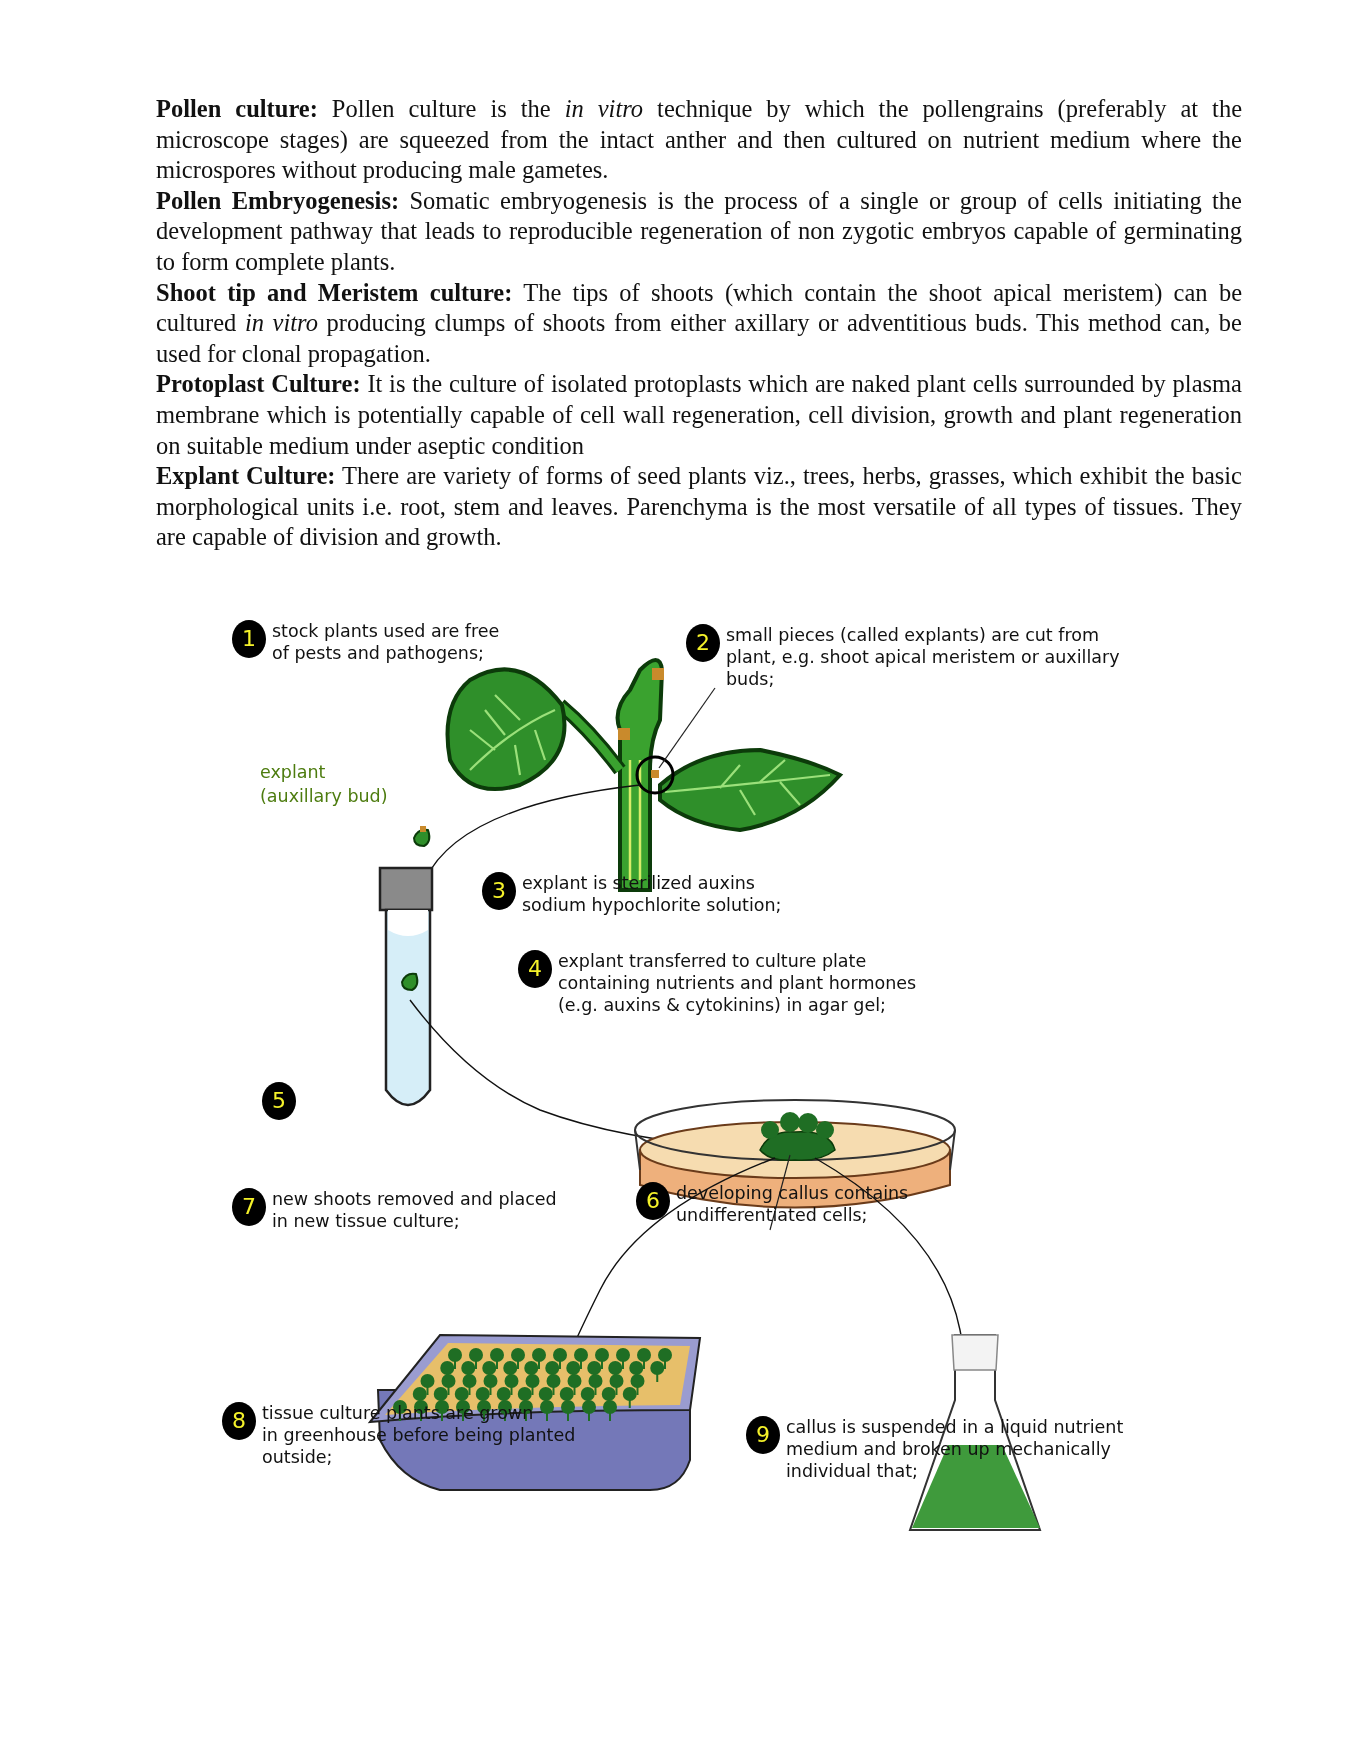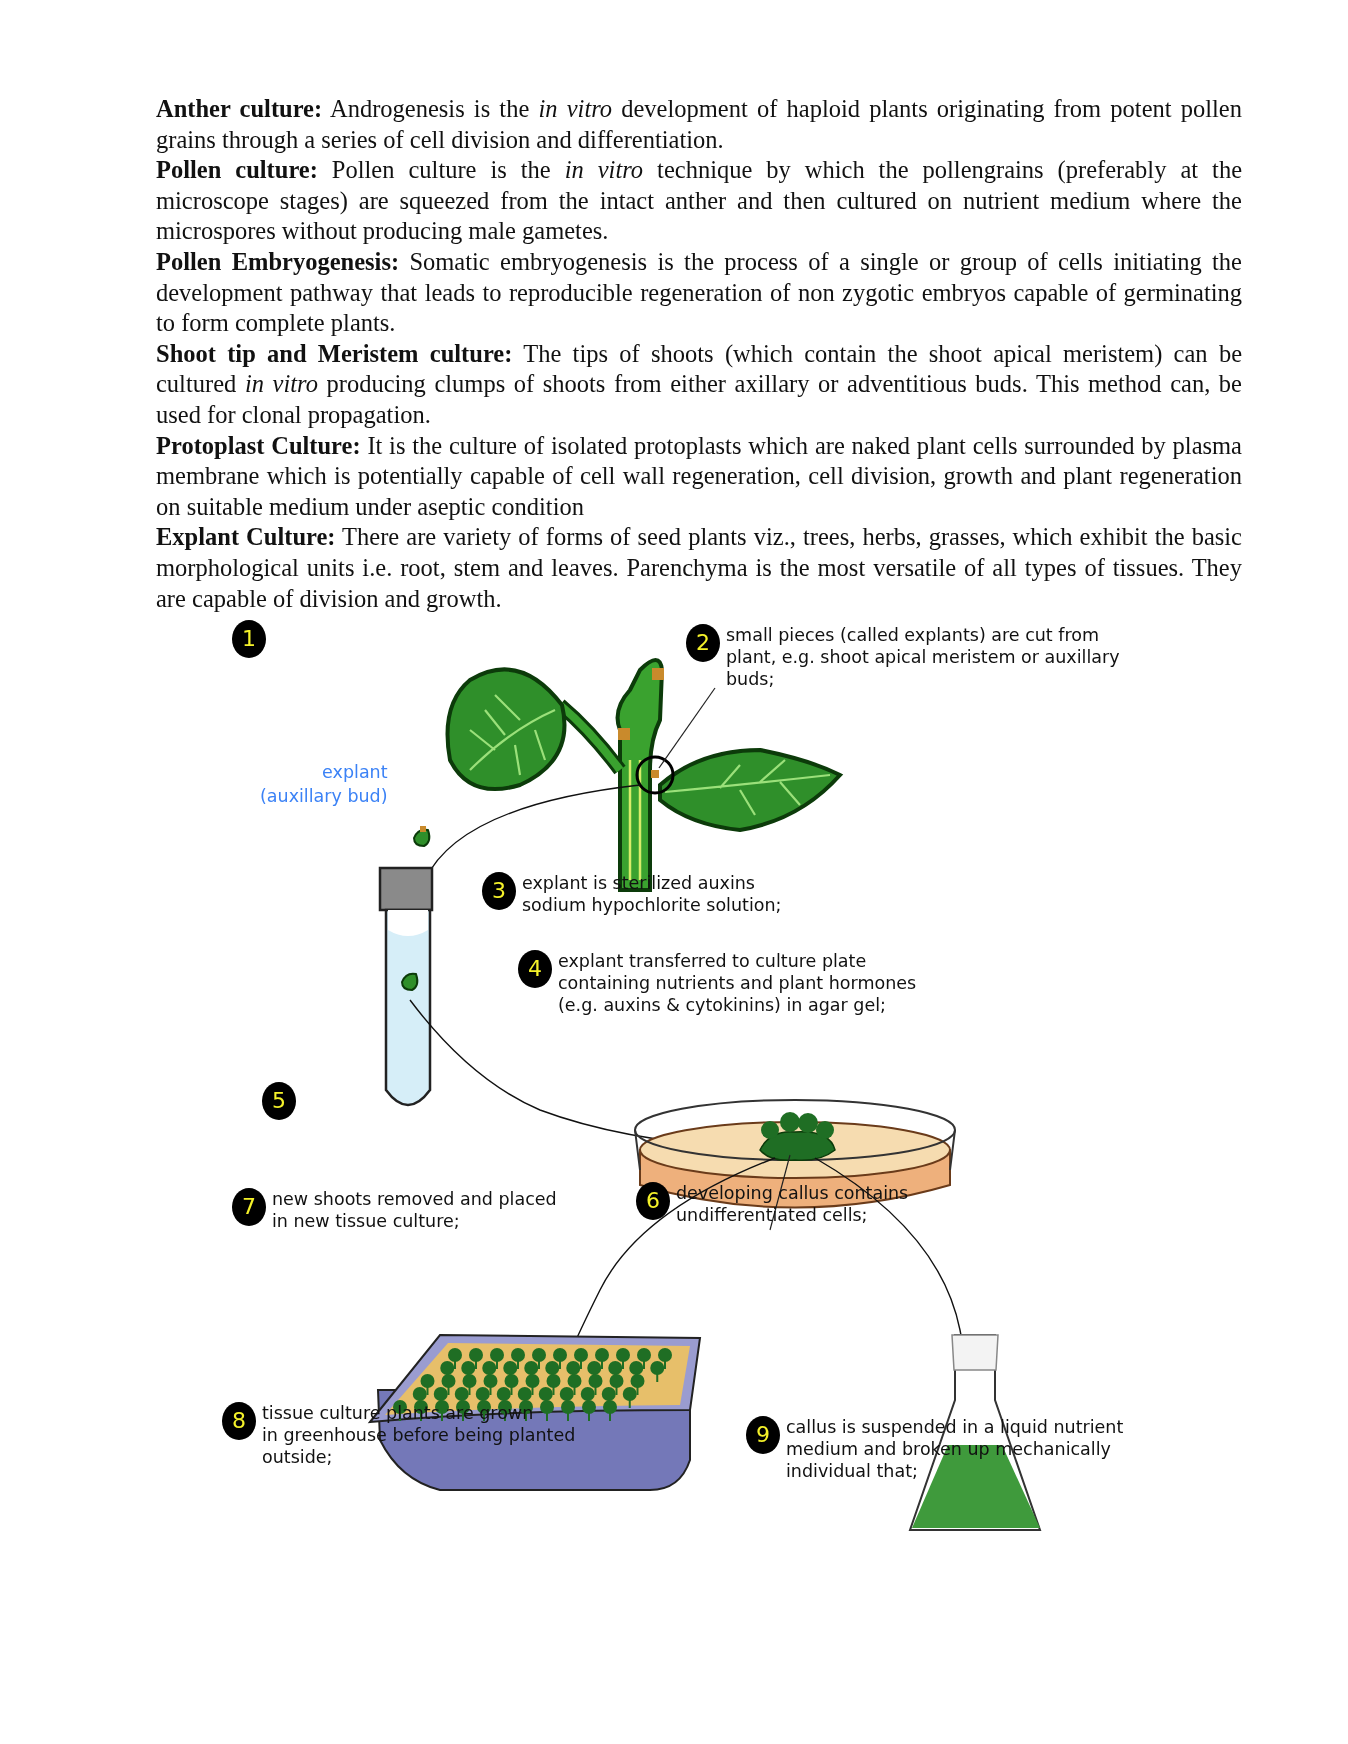--- a/index.html
+++ b/index.html
@@ -20,28 +20,27 @@
     font-family: "DejaVu Sans", sans-serif; font-size: 17.5px; line-height: 22px; color: #111;
   }
   .badge {
     flex: 0 0 auto; width: 34px; height: 38px; border-radius: 50%; background: #000;
     color: #f5f22a; font-family: "DejaVu Sans", sans-serif; font-size: 22px;
     display: flex; align-items: center; justify-content: center; margin-right: 6px;
   }
   .step-text { white-space: pre-line; }
   .label-explant {
     position: absolute; font-family: "DejaVu Sans", sans-serif; font-size: 17.5px; line-height: 24px;
-    color: #3b82f6; text-align: right; white-space: pre-line;
+    color: #4d7c0f; text-align: left; white-space: pre-line;
   }
 </style>
 </head>
 <body>
 
 <div class="page-text" id="page-text">
-    <p class="para"><span class="term">Anther culture:</span><span> Androgenesis is the </span><i>in vitro</i><span> development of haploid plants originating from potent pollen grains through a series of cell division and differentiation.</span></p>
     <p class="para"><span class="term">Pollen culture:</span><span> Pollen culture is the </span><i>in vitro</i><span> technique by which the pollengrains (preferably at the microscope stages) are squeezed from the intact anther and then cultured on nutrient medium where the microspores without producing male gametes.</span></p>
     <p class="para"><span class="term">Pollen Embryogenesis:</span><span> Somatic embryogenesis is the process of a single or group of cells initiating the development pathway that leads to reproducible regeneration of non zygotic embryos capable of germinating to form complete plants.</span></p>
     <p class="para"><span class="term">Shoot tip and Meristem culture:</span><span> The tips of shoots (which contain the shoot apical meristem) can be cultured </span><i>in vitro</i><span> producing clumps of shoots from either axillary or adventitious buds. This method can, be used for clonal propagation.</span></p>
     <p class="para"><span class="term">Protoplast Culture:</span><span> It is the culture of isolated protoplasts which are naked plant cells surrounded by plasma membrane which is potentially capable of cell wall regeneration, cell division, growth and plant regeneration on suitable medium under aseptic condition</span></p>
     <p class="para"><span class="term">Explant Culture:</span><span> There are variety of forms of seed plants viz., trees, herbs, grasses, which exhibit the basic morphological units i.e. root, stem and leaves. Parenchyma is the most versatile of all types of tissues. They are capable of division and growth.</span></p>
   </div>
 
 <div class="diagram">
   <svg width="1348" height="1000" viewBox="0 0 1348 1000">
 
@@ -226,20 +225,22 @@
       <path d="M948,835 L1002,835 L1040,918 L912,918 Z" fill="#3f9a3c"></path>
       <path d="M952,725 L998,725 L996,760 L954,760 Z" fill="#f3f3f3" stroke="#888" stroke-width="1.5"></path>
     </g>
   </svg>
 
   <div class="label-explant" style="left:260px; top:150px;">explant
 (auxillary bud)</div>
 
   <div class="step" style="left:232px; top:10px;">
     <span class="badge">1</span>
+    <span class="step-text">stock plants used are free
+of pests and pathogens;</span>
   </div>
   <div class="step" style="left:686px; top:14px;">
     <span class="badge">2</span>
     <span class="step-text">small pieces (called explants) are cut from
 plant, e.g. shoot apical meristem or auxillary
 buds;</span>
   </div>
   <div class="step" style="left:482px; top:262px;">
     <span class="badge">3</span>
     <span class="step-text">explant is sterilized auxins

